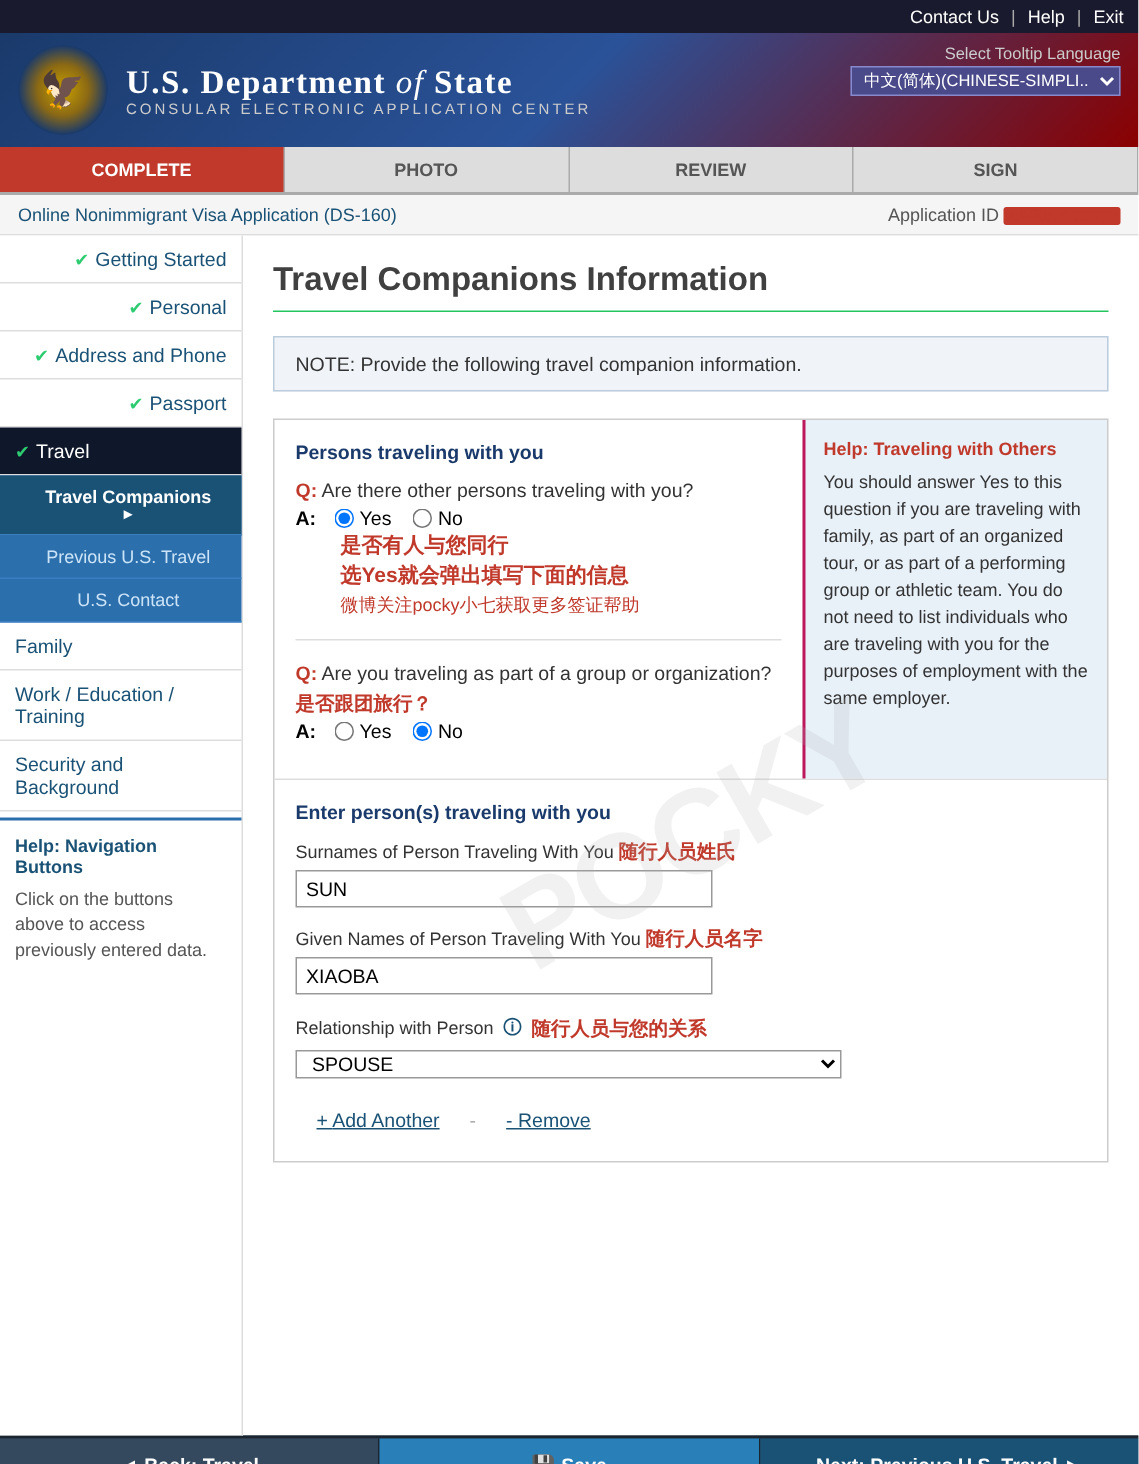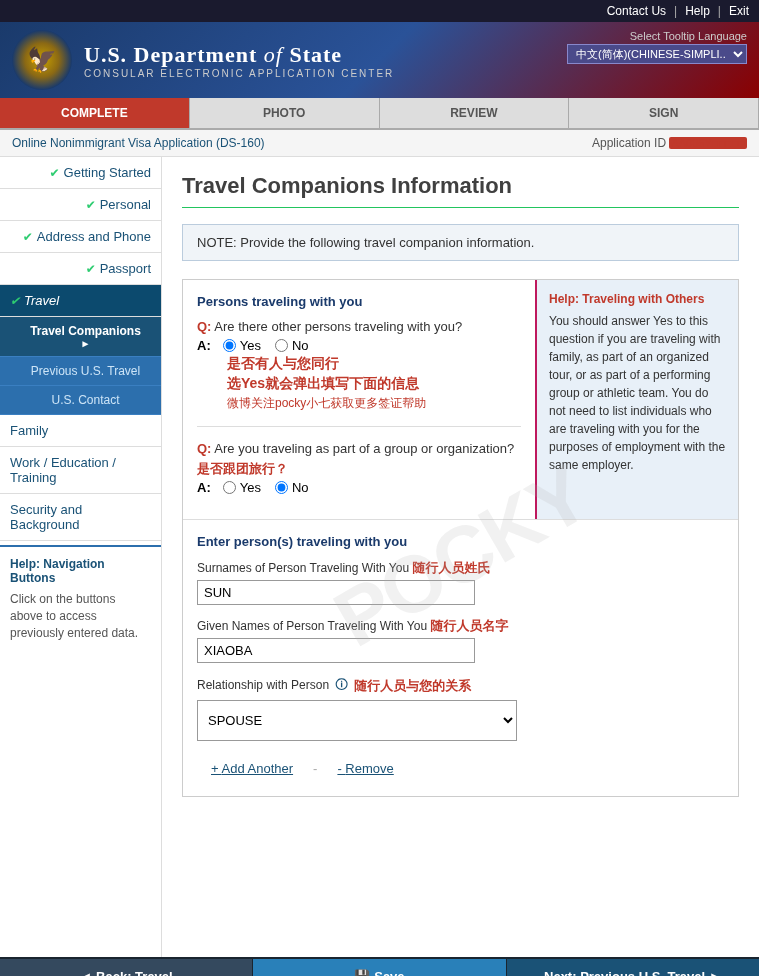--- a/index.html
+++ b/index.html
@@ -127,23 +127,22 @@
       padding: 8px 10px;
       border-bottom: 1px solid #ddd;
       cursor: pointer;
       font-size: 13px;
       color: #1a5276;
       display: flex;
       align-items: center;
       justify-content: space-between;
     }
     .sidebar-item.active {
-      background: #0c4a6e;
-      color: #fff;
-      font-style: italic;
+      background: #0f172a;
+      color: #fff;
     }
     .sidebar-item .check { color: #2ecc71; margin-right: 4px; font-size: 12px; }
     .sidebar-item.has-check { color: #1a5276; justify-content: flex-end; }
     .sidebar-sub {
       background: #2c6fad;
       color: #fff;
     }
     .sidebar-sub-item {
       padding: 7px 10px 7px 20px;
       border-bottom: 1px solid #3a7fc1;
@@ -271,22 +270,22 @@
     .field-label-cn { color: #c0392b; font-size: 13px; font-weight: bold; }
     .field-input {
       width: 278px;
       padding: 4px 6px;
       border: 1px solid #999;
       font-size: 13px;
       display: block;
       background: #fff;
     }
     .field-select {
-      width: 320px;
-      padding: 11px 6px;
+      width: 364px;
+      padding: 0 6px;
       border: 1px solid #999;
       font-size: 13px;
       background: #fff;
     }
     .relationship-row {
       display: flex;
       align-items: center;
       gap: 6px;
       margin-bottom: 3px;
     }

